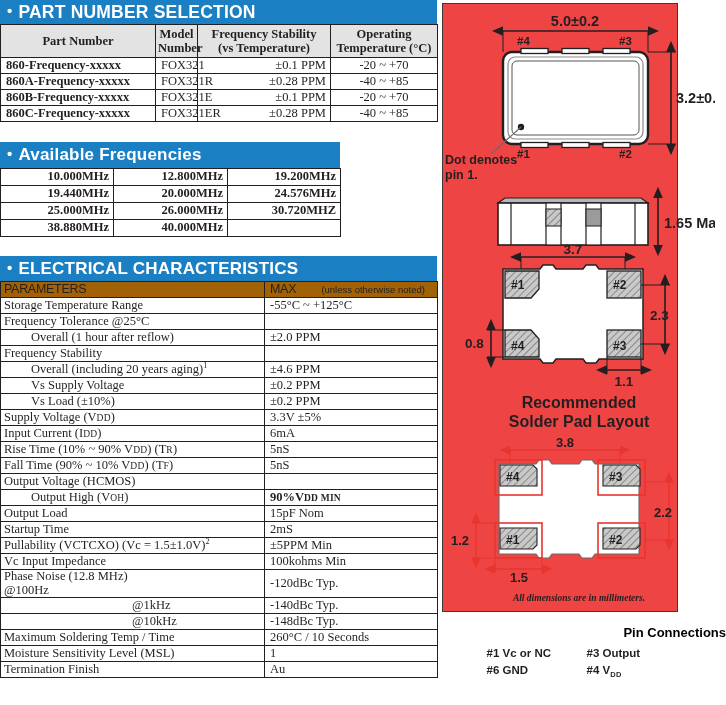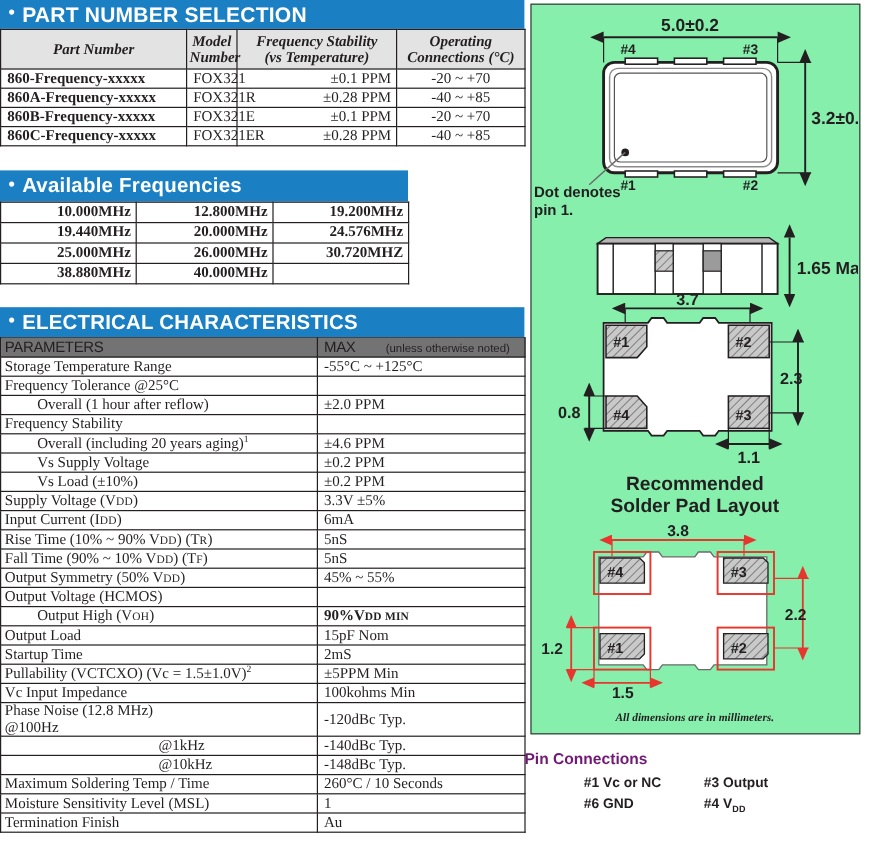--- a/index.html
+++ b/index.html
@@ -45,63 +45,62 @@
 
   
   #pn-table{width:437px;table-layout:fixed;}
   #pn-table th{
     background:#e3e3e3;
     font-weight:bold;
     text-align:center;
     font-size:12.5px;
     padding:2px 2px;
     line-height:1.12;
-    font-style:italic;
   }
   #pn-table td{height:15px;}
   .pn-name{font-weight:bold;padding-left:5px !important;font-size:12.5px;}
   .pn-model{padding-left:5px !important;}
   .pn-center{text-align:center;}
   .pn-stab{text-align:right;}
   #freq-table{width:340px;table-layout:fixed;}
   #freq-table td{
     text-align:right;font-weight:bold;height:16px;font-size:12.5px;
   }
 
   
   #ec-table{width:437px;table-layout:fixed;}
   #ec-table td{height:15px;}
   .ec-param{padding-left:3px !important;}
   .ec-val{padding-left:5px !important;}
   .ec-head{
-    background:#737373;
+    background:#a16207;
     font-family:"Liberation Sans",sans-serif;
     font-size:14px;
     letter-spacing:-.3px;
   }
   .ec-head .small{font-size:9.5px;letter-spacing:0;margin-left:22px;}
   .indent1{padding-left:30px !important;}
   .sub{font-size:9.5px;letter-spacing:.2px;}
   .sup{font-size:8px;vertical-align:super;}
   .bold{font-weight:bold;}
   .at-col{display:inline-block;width:128px;}
 
   
   .draw-box{
-    position:absolute;left:5px;top:3px;width:275px;height:609px;
+    position:absolute;left:5px;top:3px;width:236px;height:609px;
     border:1.5px solid #3a3a3a;
-    background:#86efac;
+    background:#ef4444;
     box-sizing:border-box;
   }
   .draw-svg{position:absolute;left:0;top:0;}
 
   .pin-title{
-    position:absolute;left:0;top:625px;width:289px;text-align:left;
+    position:absolute;left:0;top:625px;width:289px;text-align:right;
     font-family:"Liberation Sans",sans-serif;font-weight:bold;font-size:13px;
-    color:#701a75;
+    color:#000000;
   }
   .pin-grid{
     position:absolute;left:0;top:645px;width:299px;
     font-family:"Liberation Sans",sans-serif;font-weight:bold;font-size:11.5px;
     color:#231f20;
   }
   .pin-grid .row{display:flex;justify-content:center;line-height:1.45;}
   .pin-grid .c1{width:100px;}
   .pin-grid .c2{width:100px;}
   .vdd-sub{font-size:7.5px;vertical-align:sub;letter-spacing:.3px;}
@@ -129,21 +128,21 @@
         <th>
           <span>Model</span><br>
           <span>Number</span>
         </th>
         <th>
           <span>Frequency Stability</span><br>
           <span>(vs Temperature)</span>
         </th>
         <th>
           <span>Operating</span><br>
-          <span>Connections (°C)</span>
+          <span>Temperature (°C)</span>
         </th>
       </tr>
     </thead>
     <tbody id="pn-body">
         <tr>
           <td class="pn-name">860-Frequency-xxxxx</td>
           <td class="pn-model">FOX321</td>
           <td class="pn-stab">±0.1    PPM</td>
           <td class="pn-center">-20 ~ +70</td>
         </tr>
@@ -259,24 +258,20 @@
           <td class="ec-param">Input Current    (I<span class="sub">DD</span>)</td>
           <td class="ec-val">6mA</td>
         </tr>
         <tr>
           <td class="ec-param">Rise Time (10% ~ 90% V<span class="sub">DD</span>) (T<span class="sub">R</span>)</td>
           <td class="ec-val">5nS</td>
         </tr>
         <tr>
           <td class="ec-param">Fall Time (90% ~ 10% V<span class="sub">DD</span>) (T<span class="sub">F</span>)</td>
           <td class="ec-val">5nS</td>
-        </tr>
-        <tr>
-          <td class="ec-param">Output Symmetry (50% V<span class="sub">DD</span>)</td>
-          <td class="ec-val">45% ~ 55%</td>
         </tr>
         <tr>
           <td class="ec-param">Output Voltage (HCMOS)</td>
           <td class="ec-val">&nbsp;</td>
         </tr>
         <tr>
           <td class="ec-param indent1">Output High (V<span class="sub">OH</span>)</td>
           <td class="ec-val"><span class="bold">90%V<span class="sub">DD</span><span class="sub"> MIN</span></span></td>
         </tr>
         <tr>

